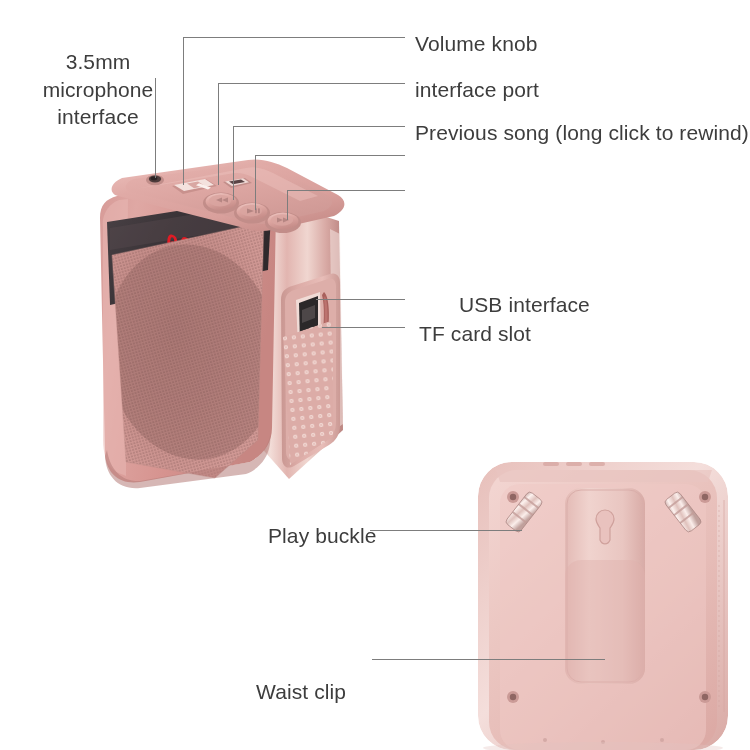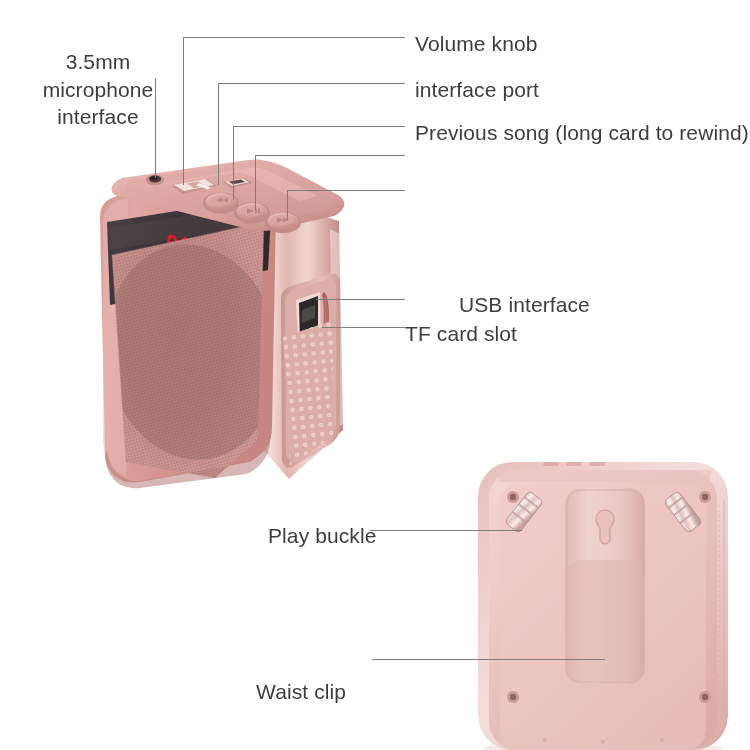--- a/index.html
+++ b/index.html
@@ -370,25 +370,25 @@
 
   <div class="leader h" style="left:372px; top:659px; width:233px;"></div>
 
   <div class="callout" style="left:8px; top:48px; width:180px;text-align:center;">3.5mm microphone
 interface</div>
 
   <div class="callout" style="left:415px; top:30px;">Volume knob</div>
 
   <div class="callout" style="left:415px; top:76px;">interface port</div>
 
-  <div class="callout" style="left:415px; top:119px;">Previous song (long card to rewind)</div>
+  <div class="callout" style="left:415px; top:119px;">Previous song (long click to rewind)</div>
 
 
 
   <div class="callout" style="left:415px; top:291px;margin-left:44px;">USB interface</div>
 
-  <div class="callout" style="left:405px; top:320px;">TF card slot</div>
+  <div class="callout" style="left:419px; top:320px;">TF card slot</div>
 
   <div class="callout" style="left:268px; top:522px;">Play buckle</div>
 
   <div class="callout" style="left:256px; top:650px;margin-top:28px;">Waist clip</div>
 
 </div>
 
 </body></html>

